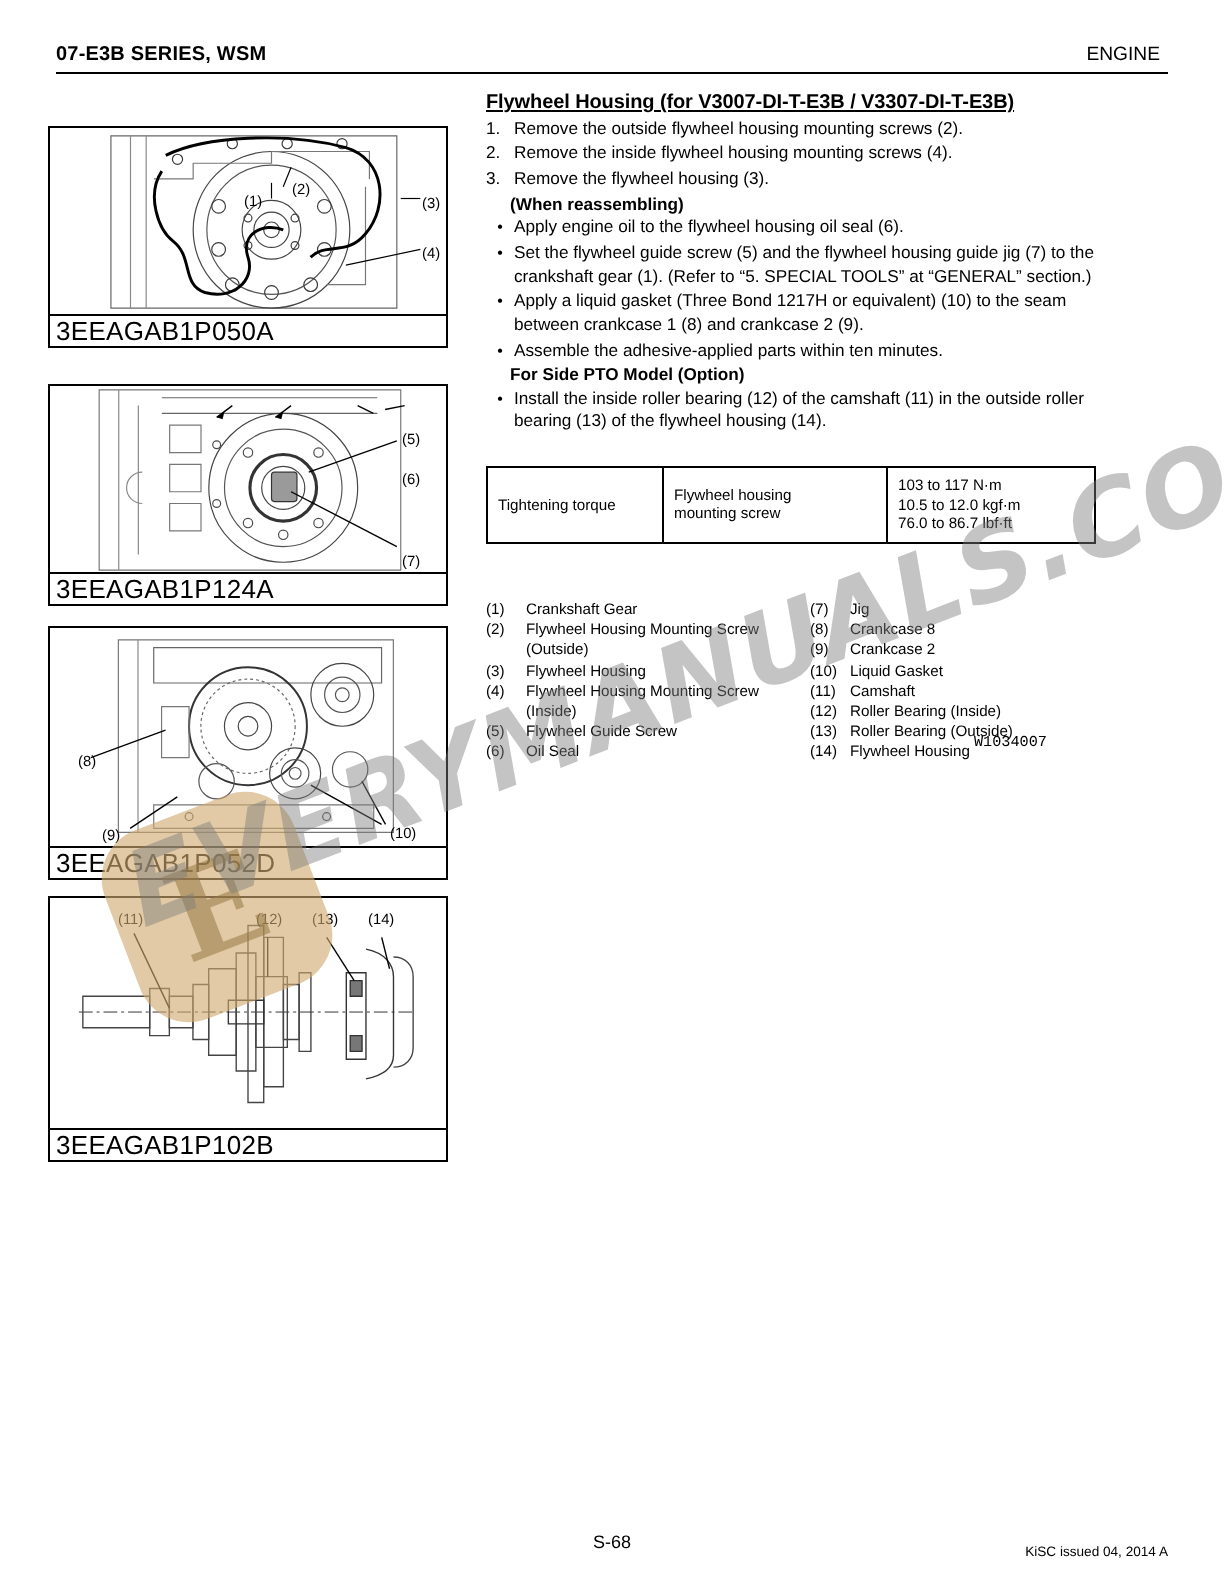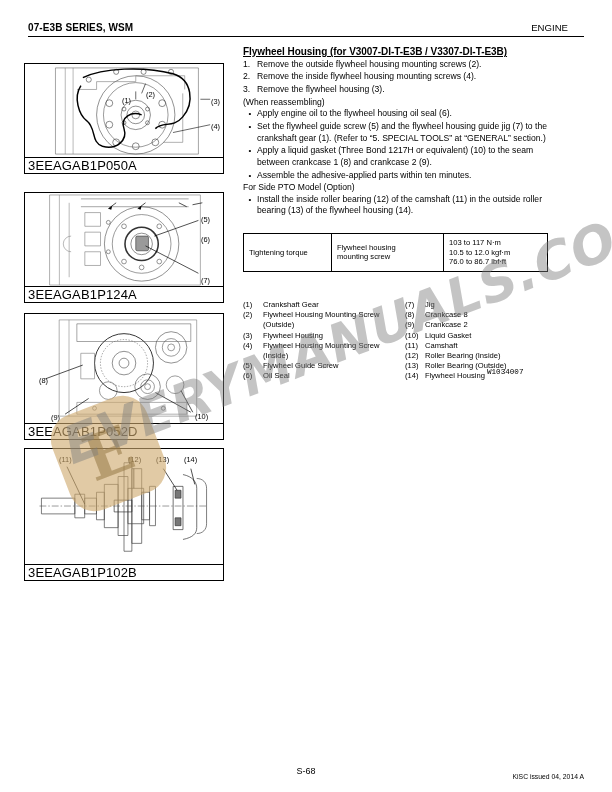--- a/index.html
+++ b/index.html
@@ -9,21 +9,21 @@
     font-family:"Liberation Sans", sans-serif;
     color:#000;
     position:relative;
     overflow:hidden;
   }
   .page { position:absolute; inset:0; }
 
   
   .hdr { position:absolute; left:28px; top:22px; right:28px; height:16px; }
   .hdr-left  { position:absolute; left:0;  top:0; font-size:10px; letter-spacing:.1px;font-weight:bold; }
-  .hdr-right { position:absolute; right:16px; top:0; font-size:9.6px; }
+  .hdr-right { position:absolute; right:4px; top:0; font-size:9.6px; }
   .hdr-rule  { position:absolute; left:0; right:0; top:14px; border-top:1.1px solid #000; }
 
   
   .panel { position:absolute; left:24px; width:200px; border:0.9px solid #000; background:#fff; box-sizing:border-box; }
   #panel1 { top:63px;  height:111px; }
   #panel2 { top:192px; height:111px; }
   #panel3 { top:313px; height:127px; }
   #panel4 { top:448px; height:133px; }
   .panel .art { position:absolute; left:0; right:0; top:0; bottom:15px; overflow:hidden; }
   .panel .art svg { display:block; width:100%; height:100%; }
@@ -31,21 +31,21 @@
     position:absolute; left:0; right:0; bottom:0; height:15px;
     border-top:0.9px solid #000;
     font-size:13px; line-height:15px; padding-left:3px;
     background:transparent; letter-spacing:.15px;
   }
   .callout { position:absolute; font-size:7.4px; }
 
   
   .col { position:absolute; left:243px; width:305px; }
   .h-sec { font-size:10px; font-weight:bold; text-decoration:underline; letter-spacing:-.05px; }
-  .h-sub { font-size:8.6px; font-weight:normal; margin-top:1px; }
+  .h-sub { font-size:8.6px; font-weight:bold; margin-top:1px;margin-left:12px; }
   .num-item, .bul-item { display:flex; font-size:8.6px; line-height:11.4px; margin-top:1.5px; }
   .num-item .mk { width:14px; flex:none; }
   .bul-item .mk { width:14px; flex:none; text-align:center; }
   .bul-item .mk span { font-size:8px; }
   .txt { flex:1; }
 
   
   .tq { position:absolute; left:243px; width:305px; border:0.9px solid #000; display:flex; box-sizing:border-box; font-size:7.6px; }
   .tq .c { box-sizing:border-box; padding:4px 5px; display:flex; align-items:center; }
   .tq .c1 { width:88px; border-right:0.9px solid #000; }

